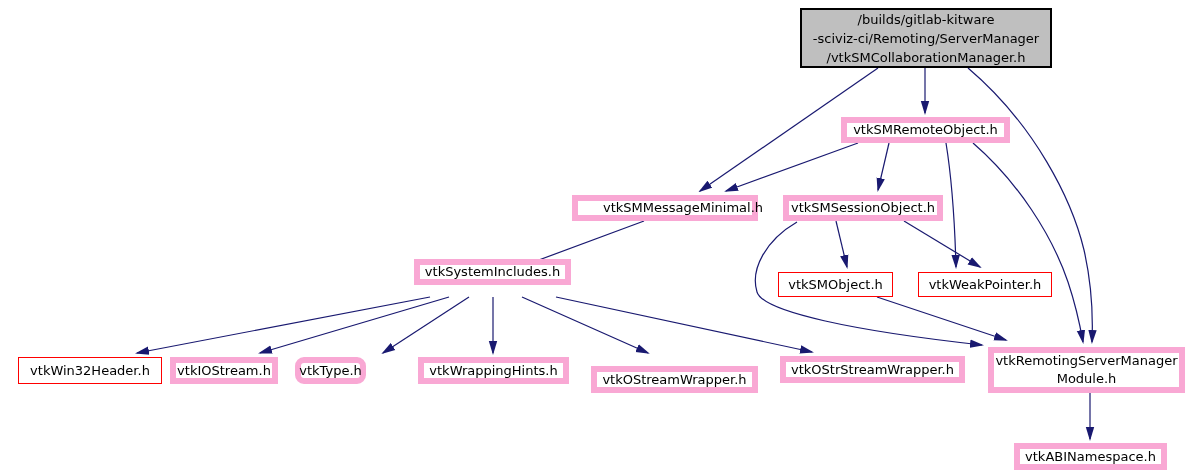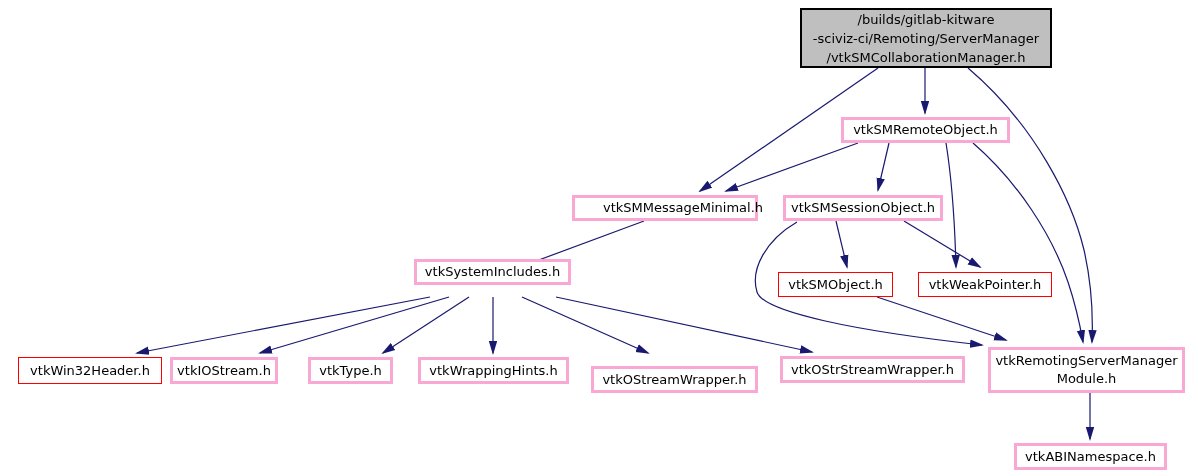--- a/index.html
+++ b/index.html
@@ -8,21 +8,21 @@
     width:1198px;height:476px;
     background:#ffffff;
     font-family:"DejaVu Sans","Liberation Sans",sans-serif;
     overflow:hidden;
   }
   #edge-layer{position:absolute;left:0;top:0;width:1198px;height:476px;}
   .node{
     position:absolute;
     box-sizing:border-box;
     background:#ffffff;
-    border:3px solid #f9a8d4;
+    border:6px solid #f9a8d4;
     display:flex;
     flex-direction:column;
     align-items:center;
     justify-content:center;
     font-size:13px;
     line-height:18px;
     color:#000000;
     white-space:nowrap;
     text-align:center;
     cursor:pointer;
@@ -93,21 +93,21 @@
       </div>
       <div class="node truncated" style="left: 918px; top: 272px; width: 134px; height: 25px;">
         <span>vtkWeakPointer.h</span>
       </div>
       <div class="node truncated" style="left: 18px; top: 357px; width: 144px; height: 27px;">
         <span>vtkWin32Header.h</span>
       </div>
       <div class="node" style="left: 170px; top: 357px; width: 108px; height: 27px;">
         <span>vtkIOStream.h</span>
       </div>
-      <div class="node" style="left: 308px; top: 357px; width: 85px; height: 27px;">
+      <div class="node" style="left: 295px; top: 357px; width: 71px; height: 27px; border-radius: 9px;">
         <span>vtkType.h</span>
       </div>
       <div class="node" style="left: 418px; top: 357px; width: 151px; height: 27px;">
         <span>vtkWrappingHints.h</span>
       </div>
       <div class="node" style="left: 591px; top: 366px; width: 167px; height: 27px;">
         <span>vtkOStreamWrapper.h</span>
       </div>
       <div class="node" style="left: 780px; top: 356px; width: 185px; height: 27px;">
         <span>vtkOStrStreamWrapper.h</span>

